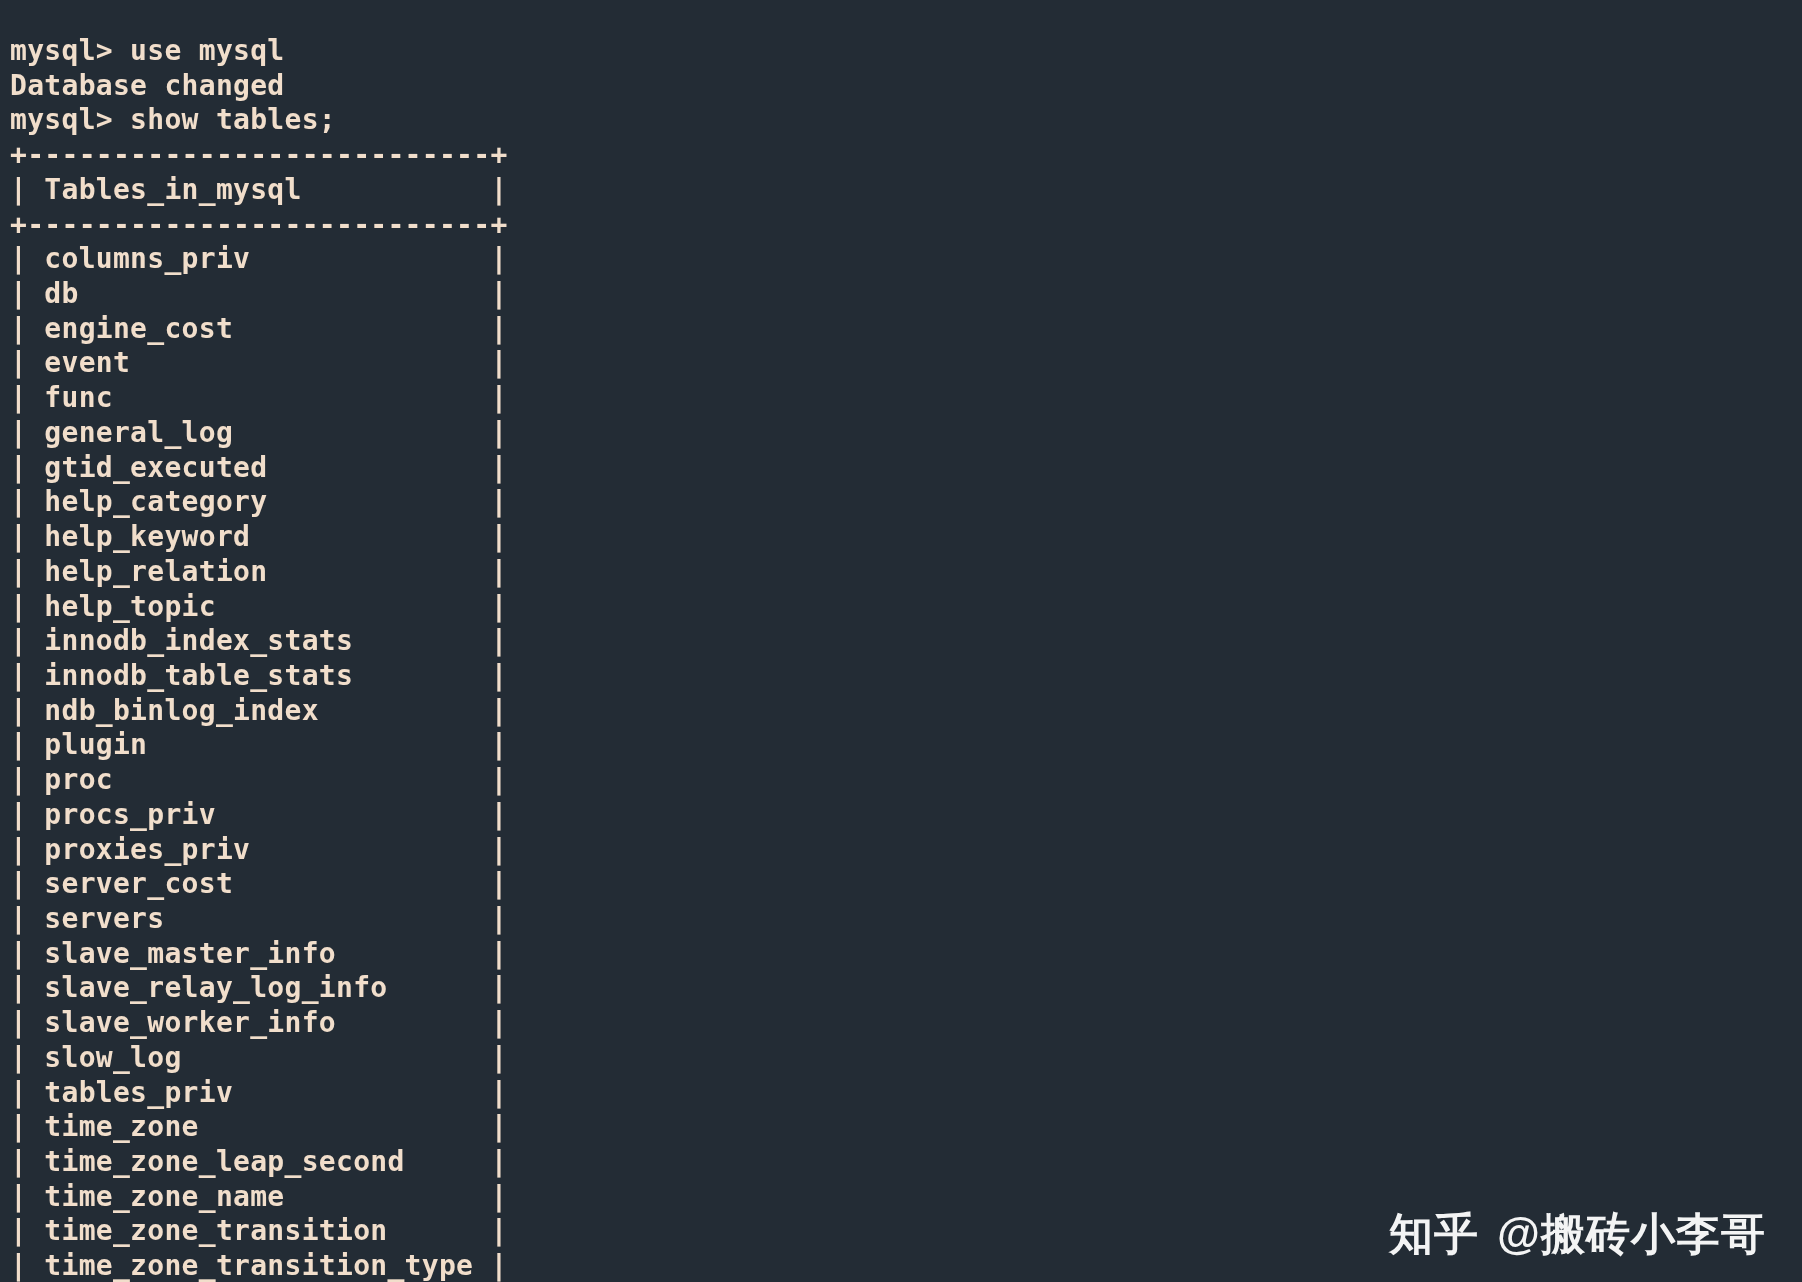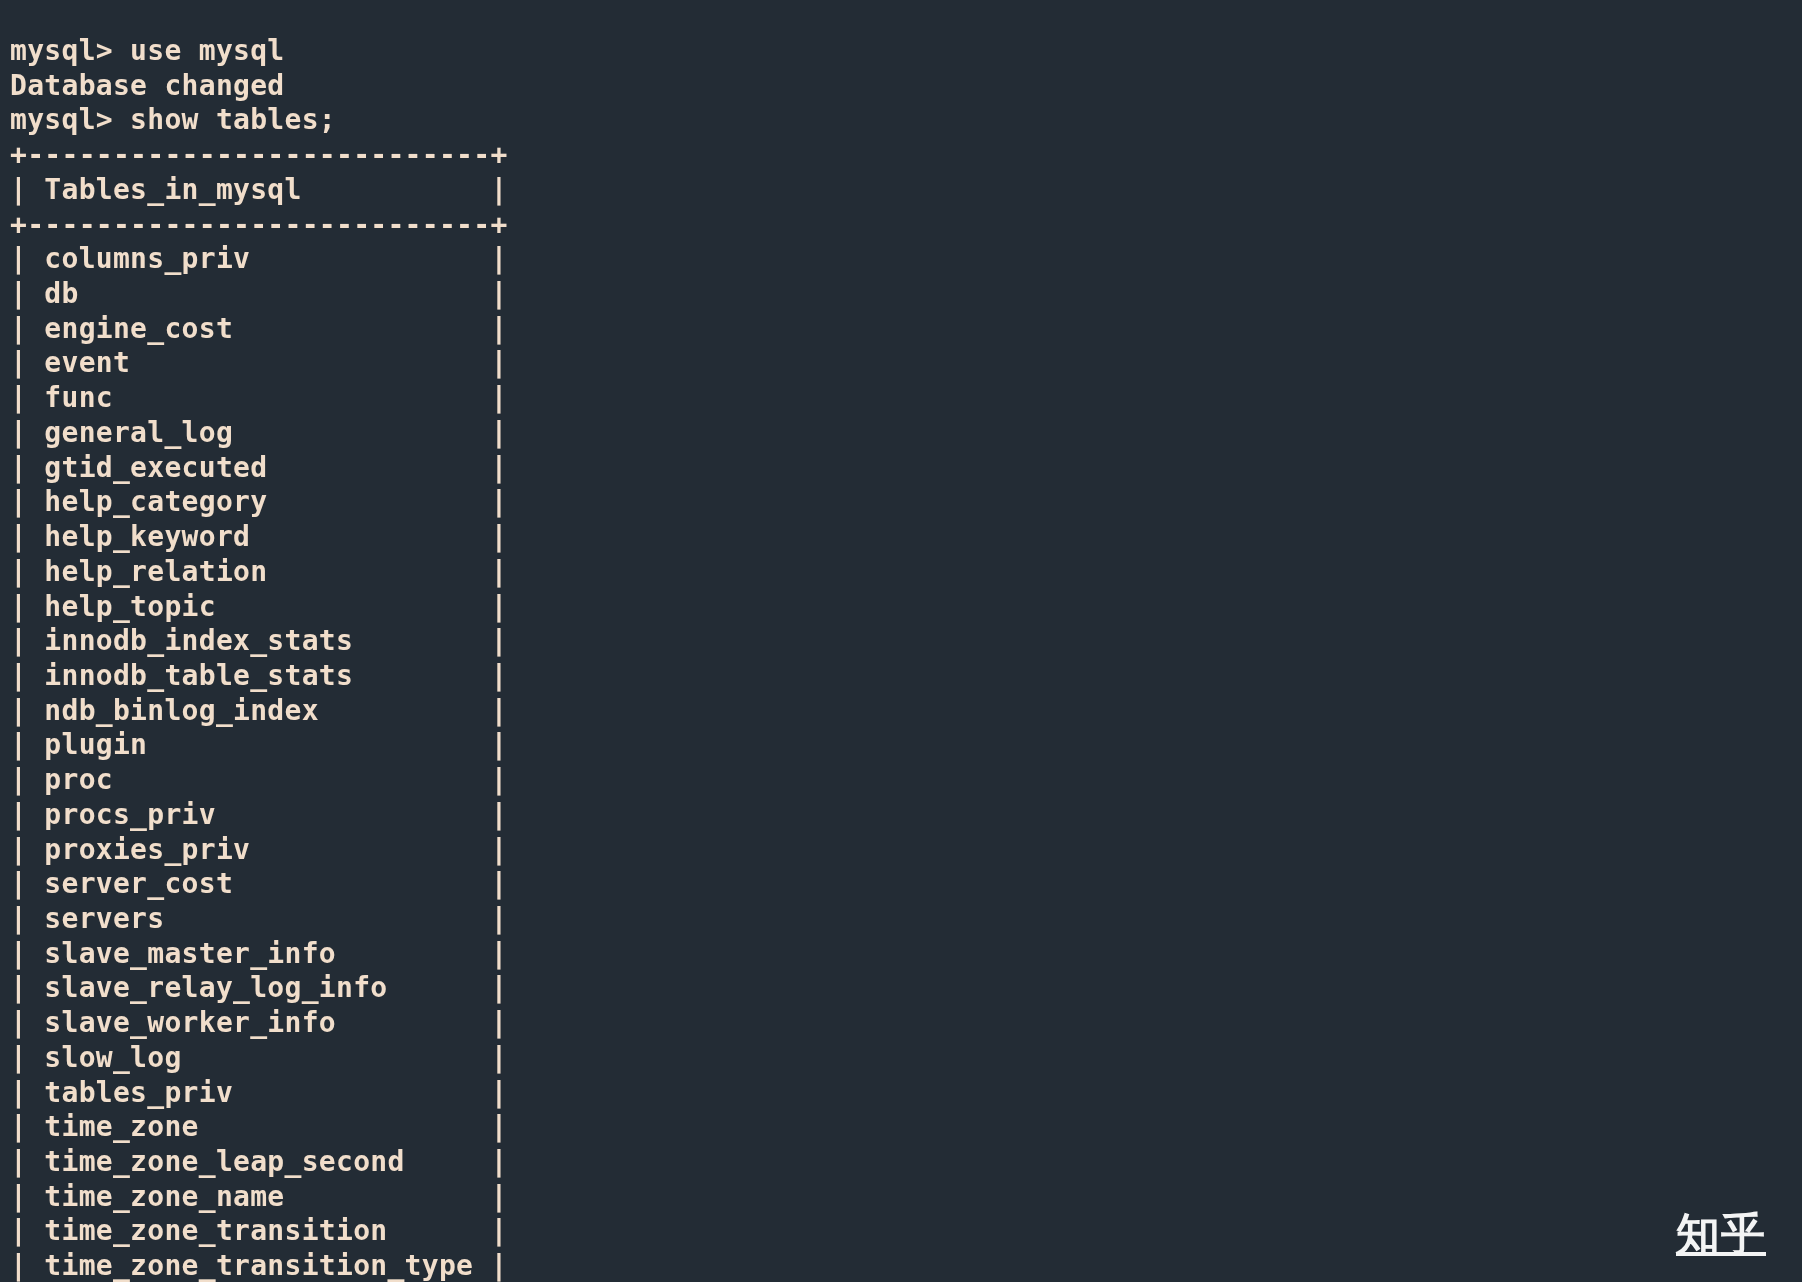--- a/index.html
+++ b/index.html
@@ -26,21 +26,20 @@
     bottom: 18px;
     color: #ffffff;
     font-family: -apple-system, BlinkMacSystemFont, "PingFang SC", "Microsoft YaHei", sans-serif;
     font-size: 44px;
     font-weight: 600;
     letter-spacing: 1px;
     display: flex;
     align-items: center;
     gap: 18px;
     opacity: 0.95;
-    text-decoration: underline;
   }
   .watermark .logo {
     font-weight: 700;
   }
 </style>
 </head>
 <body>
 
 <pre class="terminal" id="term">mysql&gt; use mysql
 Database changed
@@ -77,13 +76,14 @@
 | time_zone_leap_second     |
 | time_zone_name            |
 | time_zone_transition      |
 | time_zone_transition_type |
 | user                      |
 +---------------------------+
 31 rows in set (0.00 sec)</pre>
 
 <div class="watermark">
   <span class="logo">知乎</span>
+  <span>@搬砖小李哥</span>
 </div>
 
 </body></html>

